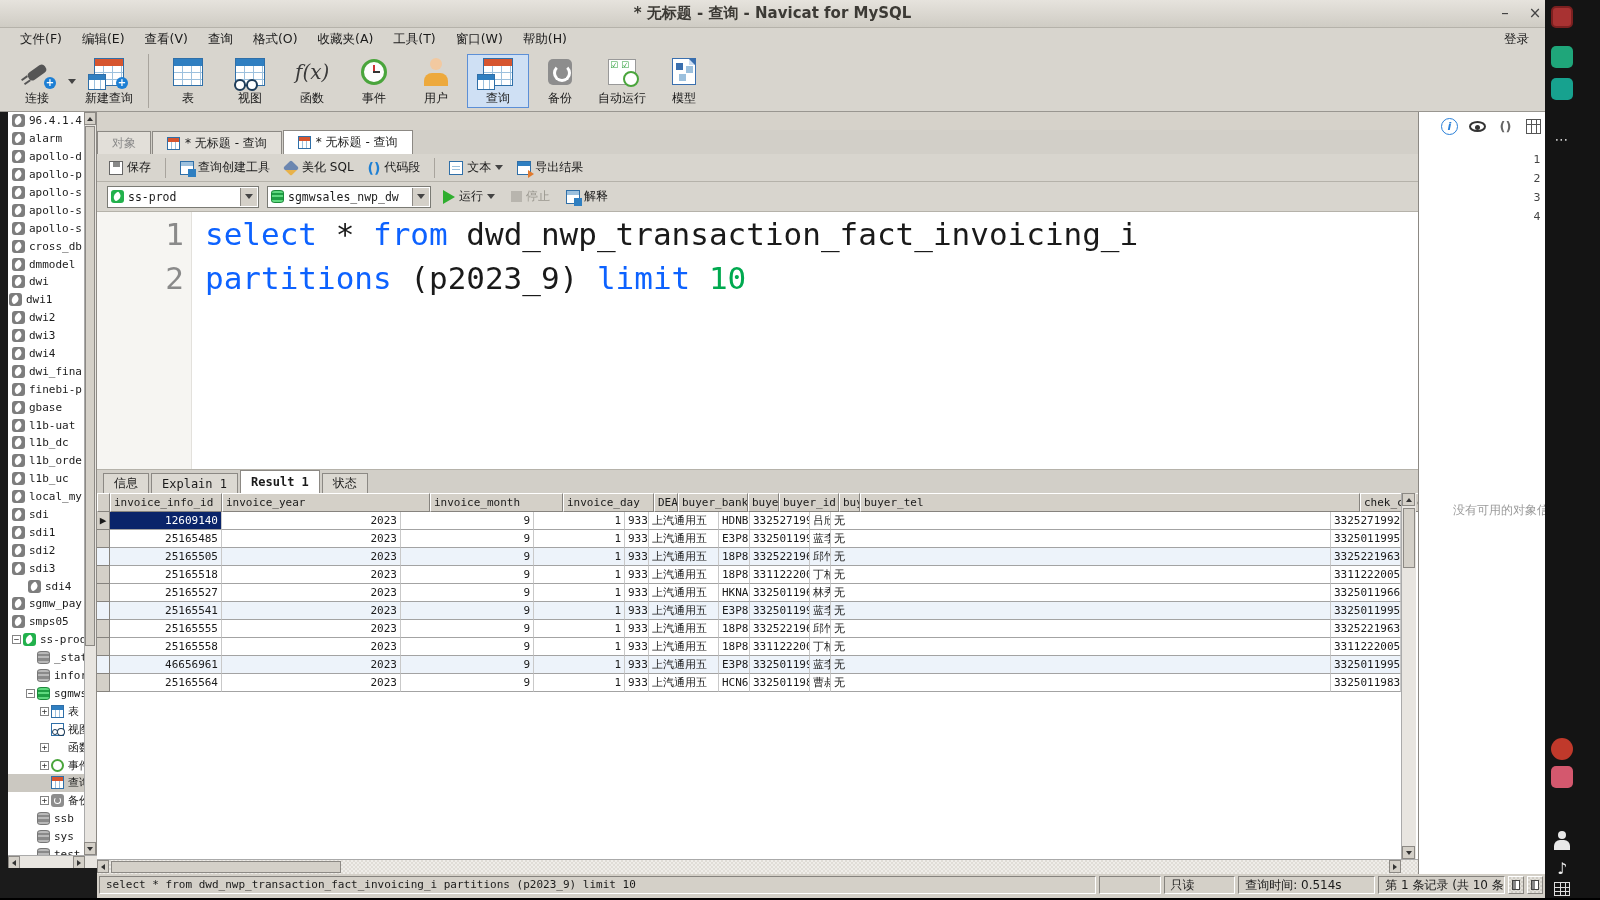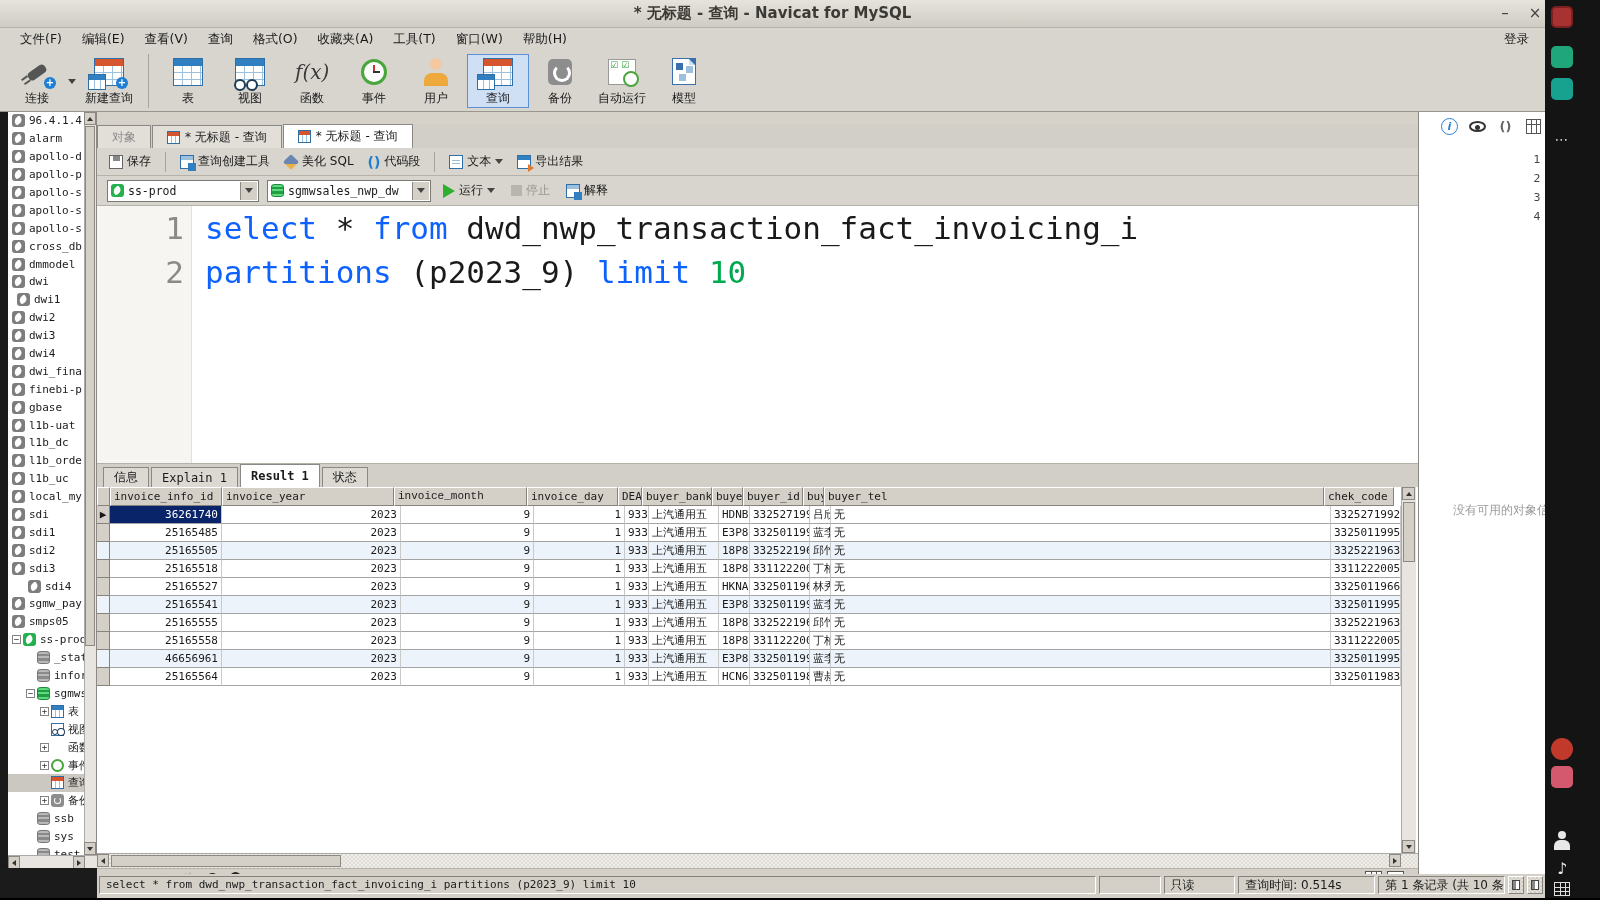--- a/index.html
+++ b/index.html
@@ -98,21 +98,21 @@
   #sb-hscroll { left:8px; top:855px; width:89px; height:13px; background:#e8e5e0; border-top:1px solid #aaa; }
   #below-sidebar { left:0; top:868px; width:97px; height:32px; background:#1b1b1b; }
 
   .sc-btn { position:absolute; width:12px; height:13px; background:#d4d0c8; border:1px solid #8c8984; display:flex; align-items:center; justify-content:center; }
   .tri-up    { width:0;height:0;border-left:3px solid transparent;border-right:3px solid transparent;border-bottom:4px solid #333; }
   .tri-down  { width:0;height:0;border-left:3px solid transparent;border-right:3px solid transparent;border-top:4px solid #333; }
   .tri-left  { width:0;height:0;border-top:3px solid transparent;border-bottom:3px solid transparent;border-right:4px solid #333; }
   .tri-right { width:0;height:0;border-top:3px solid transparent;border-bottom:3px solid transparent;border-left:4px solid #333; }
 
   
-  #main { left:97px; top:124px; width:1321px; height:762px; background:#fff; }
+  #main { left:97px; top:130px; width:1321px; height:762px; background:#fff; }
   #tabbar { left:0; top:0; width:1321px; height:24px; background:#d2cfc8; display:flex; align-items:flex-end; position:absolute; }
   .doc-tab { height:23px; padding:0 14px; display:flex; align-items:center; gap:5px; border:1px solid #8c8984; border-bottom:none;
     background:#e2dfd9; font-size:12px; margin-right:1px; }
   .doc-tab.active { background:#fff; height:24px; }
   .doc-tab.dim { color:#8a8a8a; }
   .tab-ic { width:13px; height:13px; border:1px solid #2f6fa8; background:
       linear-gradient(#d6552f,#d6552f) 0 0/100% 4px no-repeat,
       repeating-linear-gradient(to right, transparent 0 3px, #9cc0dd 3px 4px), #fff; }
   #querybar { left:0; top:24px; width:1321px; height:28px; background:#d8d5ce; border-bottom:1px solid #b5b2aa;
     display:flex; align-items:center; gap:6px; padding-left:8px; position:absolute; }
@@ -365,21 +365,21 @@
           <span class="sb-label">cross_db</span>
         </div>
         <div class="sb-item" style="padding-left: 4px;">
           <span class="sbi sbi-dolphin-gray"></span>
           <span class="sb-label">dmmodel</span>
         </div>
         <div class="sb-item" style="padding-left: 4px;">
           <span class="sbi sbi-dolphin-gray"></span>
           <span class="sb-label">dwi</span>
         </div>
-        <div class="sb-item" style="padding-left: 9px;">
+        <div class="sb-item" style="padding-left: 1px;">
           <span class="sbi sbi-dolphin-gray"></span>
           <span class="sb-label">dwi1</span>
         </div>
         <div class="sb-item" style="padding-left: 4px;">
           <span class="sbi sbi-dolphin-gray"></span>
           <span class="sb-label">dwi2</span>
         </div>
         <div class="sb-item" style="padding-left: 4px;">
           <span class="sbi sbi-dolphin-gray"></span>
           <span class="sb-label">dwi3</span>
@@ -622,35 +622,35 @@
         <div class="rtab">信息</div>
         <div class="rtab">Explain 1</div>
         <div class="rtab active">Result 1</div>
         <div class="rtab">状态</div>
       </div>
 
     <div id="grid">
       <div id="grid-header">
           <div class="gh-cell" style="width: 13px; flex: 0 0 auto;"></div>
           <div class="gh-cell" style="width: 112px; flex: 0 0 auto;">invoice_info_id</div>
-          <div class="gh-cell" style="width: 172px; flex: 0 0 auto;">invoice_year</div>
-          <div class="gh-cell" style="width: 133px; flex: 0 0 auto; font-family: Liberation Mono, monospace;">invoice_month</div>
+          <div class="gh-cell" style="width: 208px; flex: 0 0 auto;">invoice_year</div>
+          <div class="gh-cell" style="width: 133px; flex: 0 0 auto;">invoice_month</div>
           <div class="gh-cell" style="width: 91px; flex: 0 0 auto;">invoice_day</div>
           <div class="gh-cell" style="width: 24px; flex: 0 0 auto;">DEALI</div>
           <div class="gh-cell" style="width: 70px; flex: 0 0 auto;">buyer_bank</div>
           <div class="gh-cell" style="width: 31px; flex: 0 0 auto;">buyer</div>
           <div class="gh-cell" style="width: 60px; flex: 0 0 auto;">buyer_id</div>
           <div class="gh-cell" style="width: 21px; flex: 0 0 auto;">buye</div>
           <div class="gh-cell" style="width: 500px; flex: 0 0 auto;">buyer_tel</div>
           <div class="gh-cell" style="width: 70px; flex: 0 0 auto;">chek_code</div>
         </div>
       <div id="grid-body">
           <div class="g-row">
             <div class="g-cell al-l rowhead" style="width: 13px; flex: 0 0 auto;">▶</div>
-            <div class="g-cell al-r sel" style="width: 112px; flex: 0 0 auto;">36261740</div>
+            <div class="g-cell al-r sel" style="width: 112px; flex: 0 0 auto;">12609140</div>
             <div class="g-cell al-r" style="width: 179px; flex: 0 0 auto;">2023</div>
             <div class="g-cell al-r" style="width: 133px; flex: 0 0 auto;">9</div>
             <div class="g-cell al-r" style="width: 91px; flex: 0 0 auto;">1</div>
             <div class="g-cell al-r" style="width: 24px; flex: 0 0 auto;">93300</div>
             <div class="g-cell al-l" style="width: 70px; flex: 0 0 auto;">上汽通用五</div>
             <div class="g-cell al-l" style="width: 31px; flex: 0 0 auto;">HDNB2</div>
             <div class="g-cell al-l" style="width: 60px; flex: 0 0 auto;">3325271992</div>
             <div class="g-cell al-l" style="width: 21px; flex: 0 0 auto;">吕欣</div>
             <div class="g-cell al-l" style="width: 500px; flex: 0 0 auto;">无</div>
             <div class="g-cell al-l" style="width: 70px; flex: 0 0 auto;">3325271992080</div>

